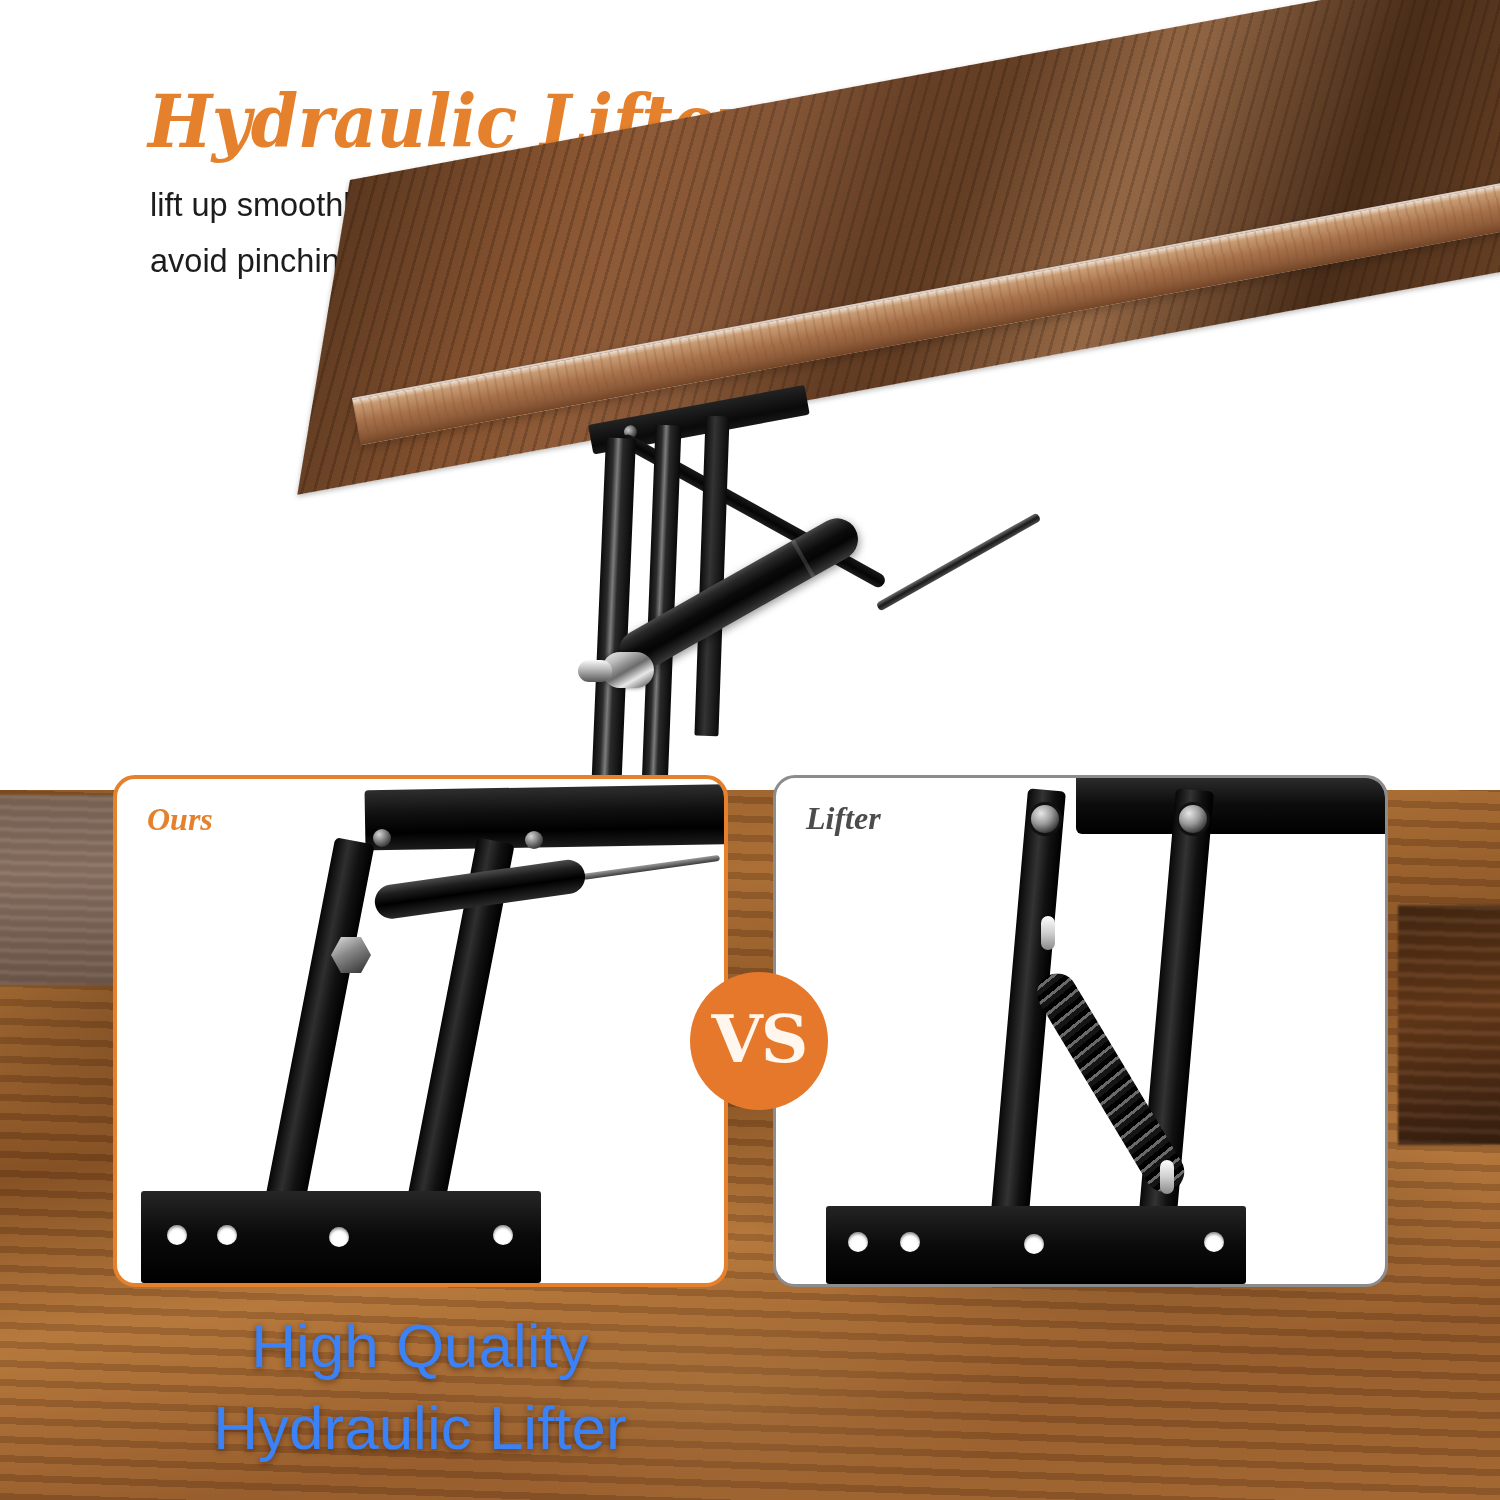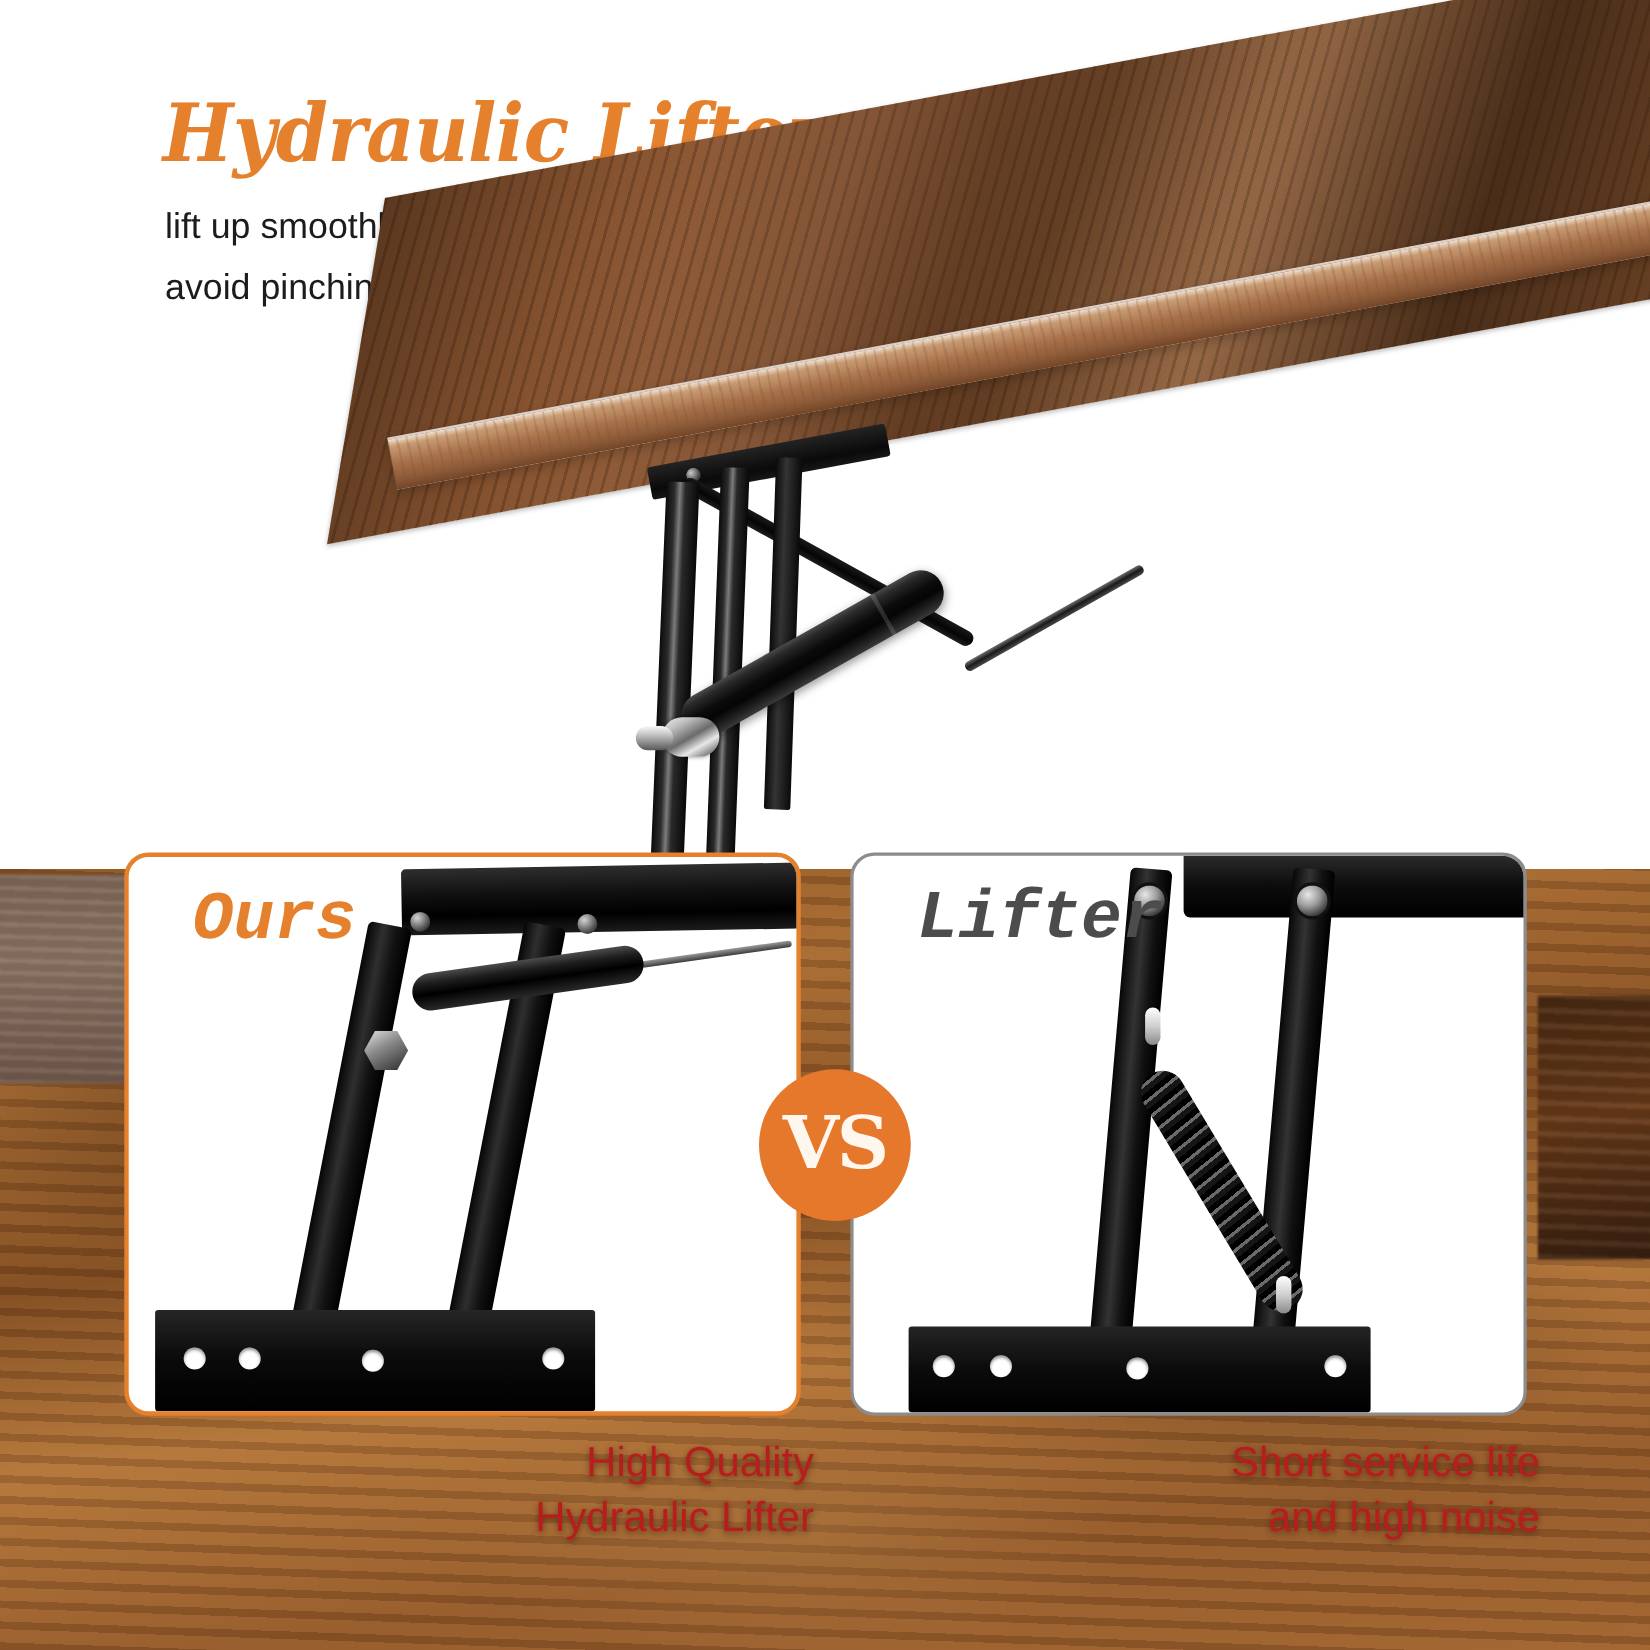--- a/index.html
+++ b/index.html
@@ -237,23 +237,23 @@
     width: 615px; height: 512px;
     background: #ffffff;
     border-radius: 22px;
     overflow: hidden;
   }
   .panel-ours   { left: 113px; border: 4px solid #E5802C; }
   .panel-others { left: 773px; border: 3px solid #8C8C8C; }
 
   .panel-label {
     position: absolute;
-    left: 58px; top: 22px;
-    font-family: Liberation Mono, monospace;
-    font-size: 62px;
+    left: 30px; top: 22px;
+    font-family: Liberation Serif, serif;
+    font-size: 32px;
     font-weight: 700;
     font-style: italic;
     z-index: 9;
     white-space: nowrap;
   }
   .label-ours   { color: #E5802C; }
   .label-others { color: #4C4C4C; }
 
   
   .hw { position: absolute; inset: 0; }
@@ -402,24 +402,24 @@
     letter-spacing: -2px;
     line-height: 1;
     transform: translateY(-2px);
   }
 
   
   .caption {
     position: absolute;
     top: 1305px;
     width: 640px;
-    text-align: right;
-    font-size: 38px;
+    text-align: center;
+    font-size: 62px;
     line-height: 1.32;
-    color: #b91c1c;
+    color: #3b82f6;
     font-weight: 400;
     text-shadow: 0 2px 6px rgba(40,18,6,.55);
     z-index: 30;
   }
   .caption-left  { left: 100px; }
   .caption-right { left: 760px; }
 </style>
 </head>
 <body>
 
@@ -505,18 +505,14 @@
 
   <div class="vs-badge">
     <span class="vs-text">VS</span>
   </div>
 
   <div class="caption caption-left">
     <div>High Quality</div>
     <div>Hydraulic Lifter</div>
   </div>
 
-  <div class="caption caption-right">
-    <div>Short service life</div>
-    <div>and high noise</div>
-  </div>
 
 </div>
 
 </body></html>

